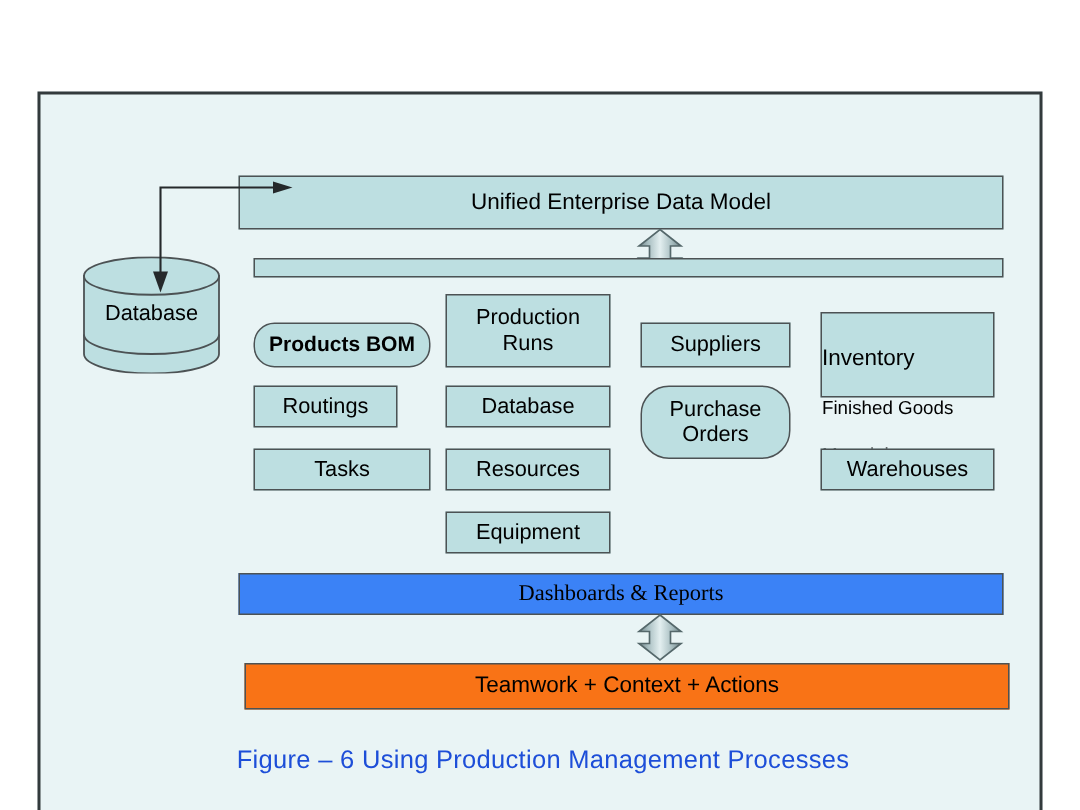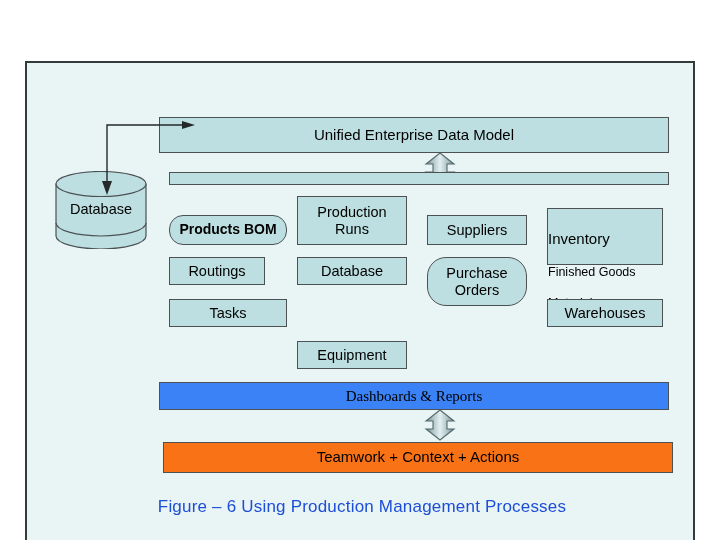--- a/index.html
+++ b/index.html
@@ -180,20 +180,21 @@
     </svg>
   </div>
 
   <div class="node bold" id="products-bom-box">Products BOM</div>
   <div class="node" id="routings-box">Routings</div>
   <div class="node" id="tasks-box">Tasks</div>
 
   <div class="node" id="production-runs-box">Production
 Runs</div>
   <div class="node" id="schedules-box">Database</div>
+  <div class="node" id="resources-box">Resources</div>
   <div class="node" id="equipment-box">Equipment</div>
 
   <div class="node" id="suppliers-box">Suppliers</div>
   <div class="node" id="purchase-orders-box">Purchase
 Orders</div>
 
   <div class="node" id="inventory-box">
     <div class="inv-title">Inventory</div>
     <div class="inv-sub">Finished Goods</div>
     <div class="inv-sub">Materials</div>

